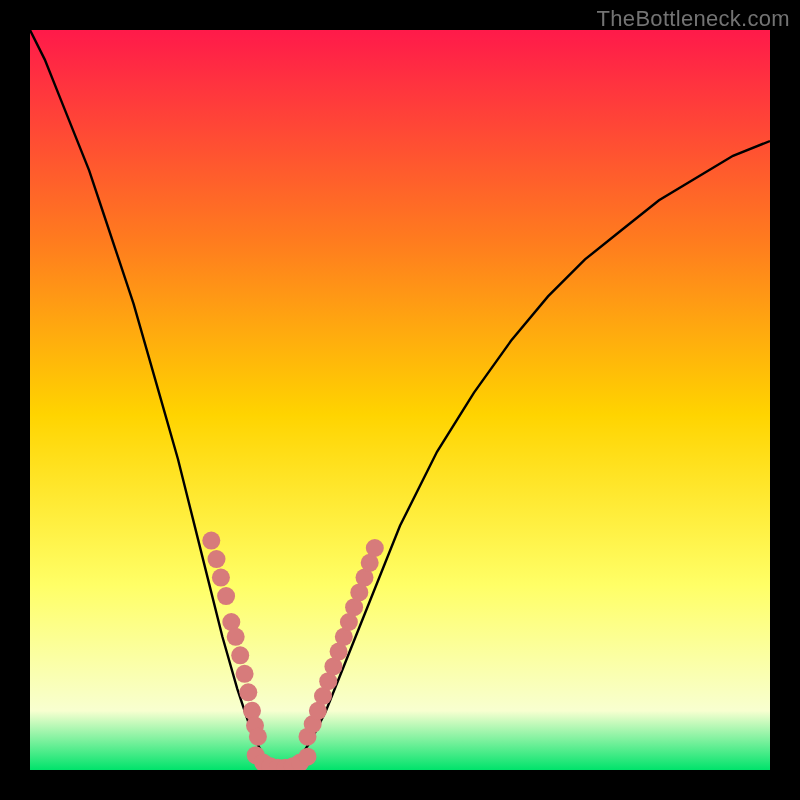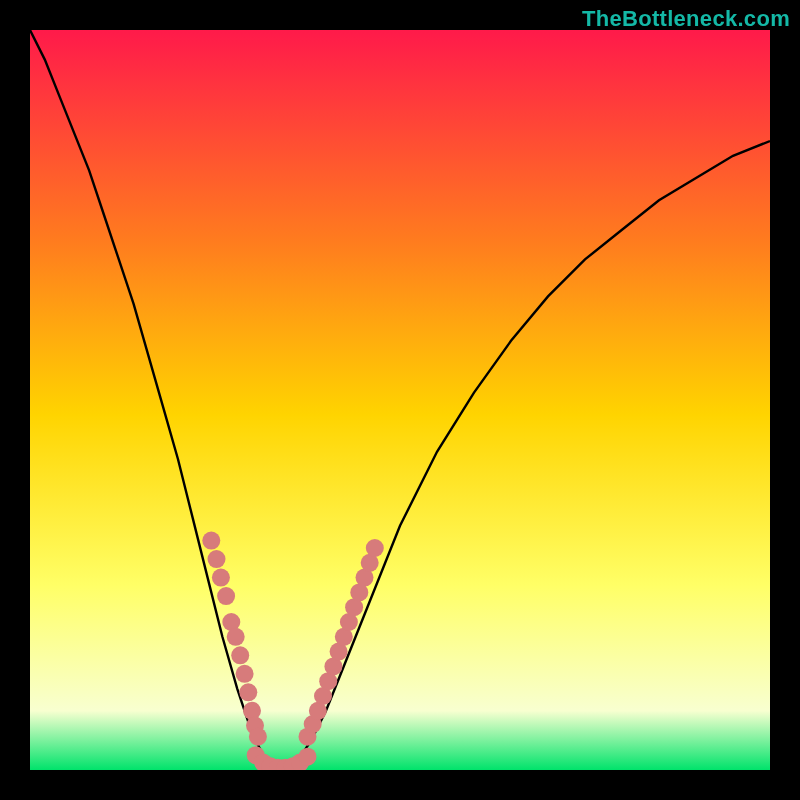--- a/index.html
+++ b/index.html
@@ -21,23 +21,23 @@
     position: absolute;
     top: 30px;
     left: 30px;
     width: 740px;
     height: 740px;
   }
   .watermark {
     position: absolute;
     top: 6px;
     right: 10px;
-    color: #14b8a6;
+    color: #737373;
     font-size: 22px;
-    font-weight: 700;
+    font-weight: 400;
     letter-spacing: 0.3px;
     user-select: none;
   }
   svg { display: block; }
 </style>
 </head>
 <body>
 
 <div class="frame">
 

